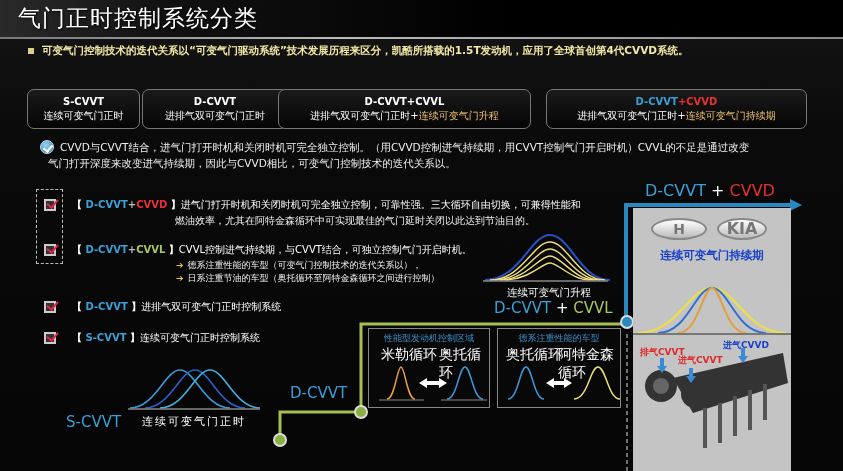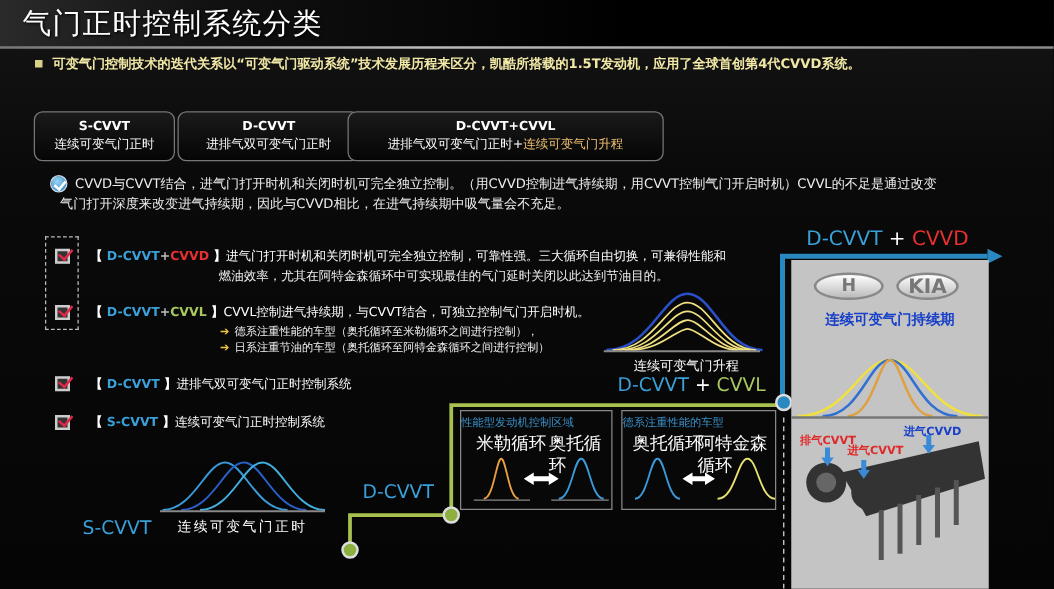--- a/index.html
+++ b/index.html
@@ -28,21 +28,21 @@
   .item .sub{position:absolute;left:132px;font-size:9px;color:#f0f0f0}
   .item .arr{color:#f0c040;margin-right:4px}
   .dashbox{position:absolute;left:36px;top:189px;width:27px;height:75px;border:1px dashed #bbb}
   .bk{font-weight:bold}
   .lbl{position:absolute;font-weight:normal}
   svg{position:absolute;left:0;top:0}
   .panel{position:absolute;left:633px;top:208px;width:158px;height:264px;background:#c4c4c4}
   .panel .t{position:absolute;left:0;width:158px;text-align:center;font-weight:bold;color:#1840c8;font-size:11.5px}
   .logo{position:absolute;top:10px;height:22px;border-radius:50%;background:linear-gradient(180deg,#fff,#bbb);border:2px solid #888;color:#777;font-weight:bold;text-align:center;font-size:14px;line-height:18px}
   .box{position:absolute;top:328px;height:80px;border:1px solid #888;background:#080808}
-  .box .bt{position:absolute;top:3px;width:100%;font-size:9px;color:#3a90c8}
+  .box .bt{position:absolute;top:3px;width:100%;text-align:center;font-size:9px;color:#3a90c8}
   .box .cl{position:absolute;top:17px;font-size:14px;color:#fff}
   .engine-lbl{position:absolute;font-size:9px;font-weight:bold}
 </style>
 </head>
 <body>
 
 <div class="slide">
   <div class="hdr"></div>
   <div class="hdr-line"></div>
   <div class="title">气门正时控制系统分类</div>
@@ -54,38 +54,42 @@
     <div class="g2">连续可变气门正时</div>
   </div>
   <div class="gen" style="left:142px;width:146px">
     <div>D-CVVT</div>
     <div class="g2">进排气双可变气门正时</div>
   </div>
   <div class="gen" style="left:278px;width:253px">
     <div>D-CVVT+CVVL</div>
     <div class="g2"><span>进排气双可变气门正时+</span><span class="hl">连续可变气门升程</span></div>
   </div>
+  <div class="gen" style="left:546px;width:261px">
+    <div><span class="blue">D-CVVT</span><span class="red">+CVVD</span></div>
+    <div class="g2"><span>进排气双可变气门正时+</span><span class="hl">连续可变气门持续期</span></div>
+  </div>
 
   <div class="note">
     <span class="chk"></span>
     <p>CVVD与CVVT结合，进气门打开时机和关闭时机可完全独立控制。（用CVVD控制进气持续期，用CVVT控制气门开启时机）CVVL的不足是通过改变</p>
-    <p class="cont">气门打开深度来改变进气持续期，因此与CVVD相比，在进气持续期中吸气量会不充足。</p>
+    <p class="cont">气门打开深度来改变进气持续期，因此与CVVD相比，可变气门控制技术的迭代关系以。</p>
   </div>
 
   <div class="dashbox"></div>
 
   <div class="item" style="top:198px">
     <span class="cb"></span>
     <span class="txt"><span class="bk">【 </span><span class="blue bk">D-CVVT</span><span class="bk" style="color:#bbb">+</span><span class="red bk">CVVD</span><span class="bk"> 】</span><span>进气门打开时机和关闭时机可完全独立控制，可靠性强。三大循环自由切换，可兼得性能和</span></span>
     <span class="sub" style="left:131px;top:16px;font-size:10px">燃油效率，尤其在阿特金森循环中可实现最佳的气门延时关闭以此达到节油目的。</span>
   </div>
   <div class="item" style="top:243px">
     <span class="cb"></span>
     <span class="txt"><span class="bk">【 </span><span class="blue bk">D-CVVT</span><span class="bk" style="color:#bbb">+</span><span class="green bk">CVVL</span><span class="bk"> 】</span><span>CVVL控制进气持续期，与CVVT结合，可独立控制气门开启时机。</span></span>
-    <span class="sub" style="top:16px"><span class="arr">➔</span><span>德系注重性能的车型（奥托循环至米勒循环之间进行控制），</span></span>
+    <span class="sub" style="top:16px"><span class="arr">➔</span><span>德系注重性能的车型（可变气门控制技术的迭代关系以），</span></span>
     <span class="sub" style="top:29px"><span class="arr">➔</span><span>日系注重节油的车型（奥托循环至阿特金森循环之间进行控制）</span></span>
   </div>
   <div class="item" style="top:300px">
     <span class="cb"></span>
     <span class="txt"><span class="bk">【 </span><span class="blue bk">D-CVVT</span><span class="bk"> 】</span><span>进排气双可变气门正时控制系统</span></span>
   </div>
   <div class="item" style="top:331px">
     <span class="cb"></span>
     <span class="txt"><span class="bk">【 </span><span class="blue bk">S-CVVT</span><span class="bk"> 】</span><span>连续可变气门正时控制系统</span></span>
   </div>

